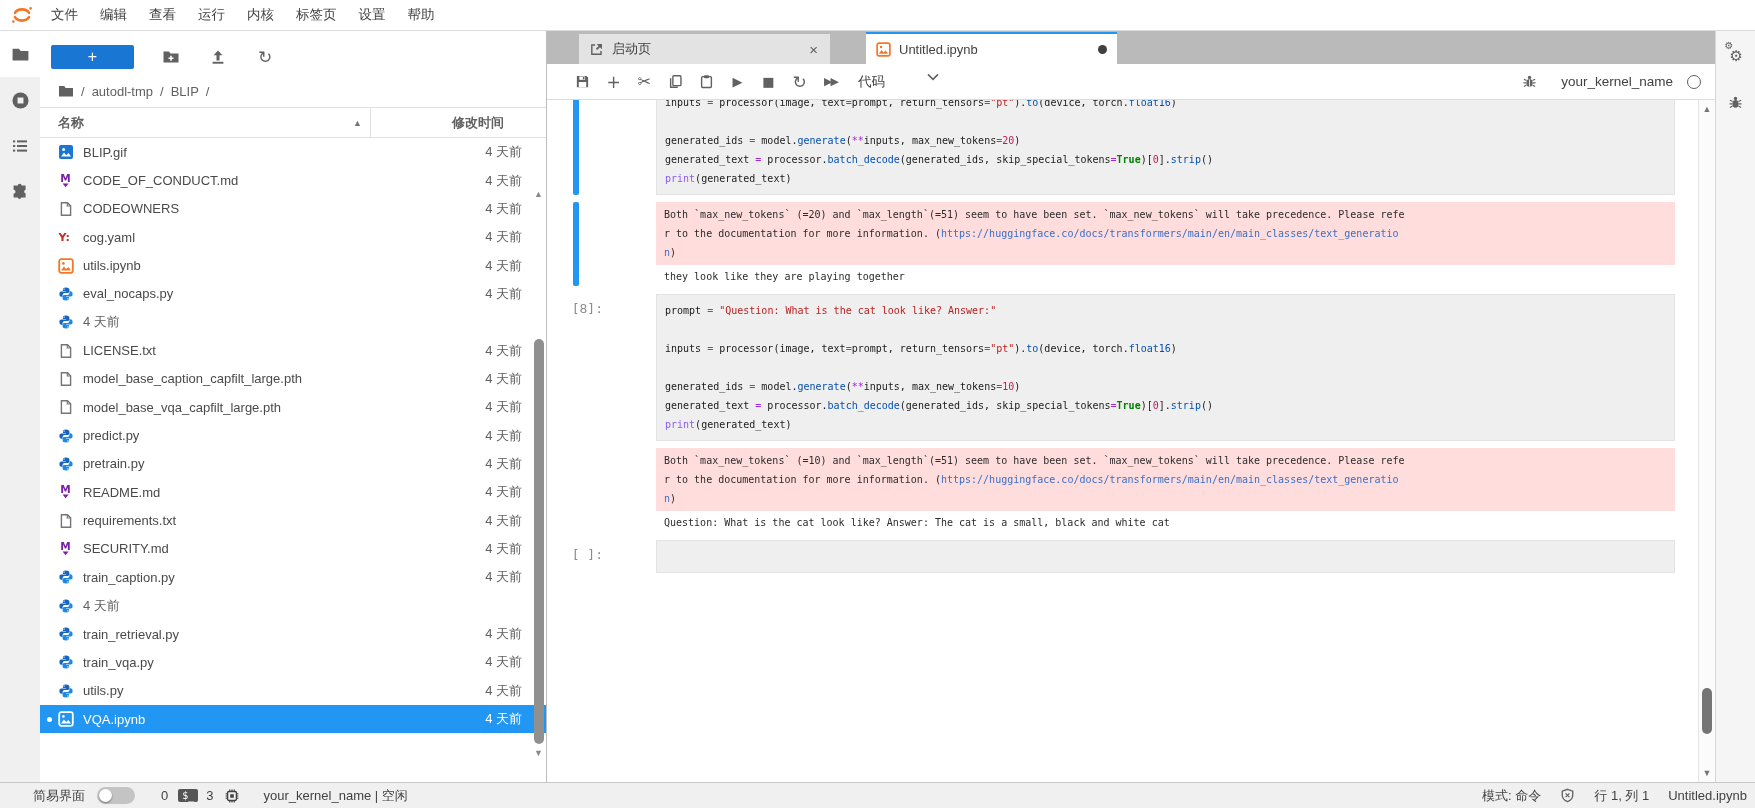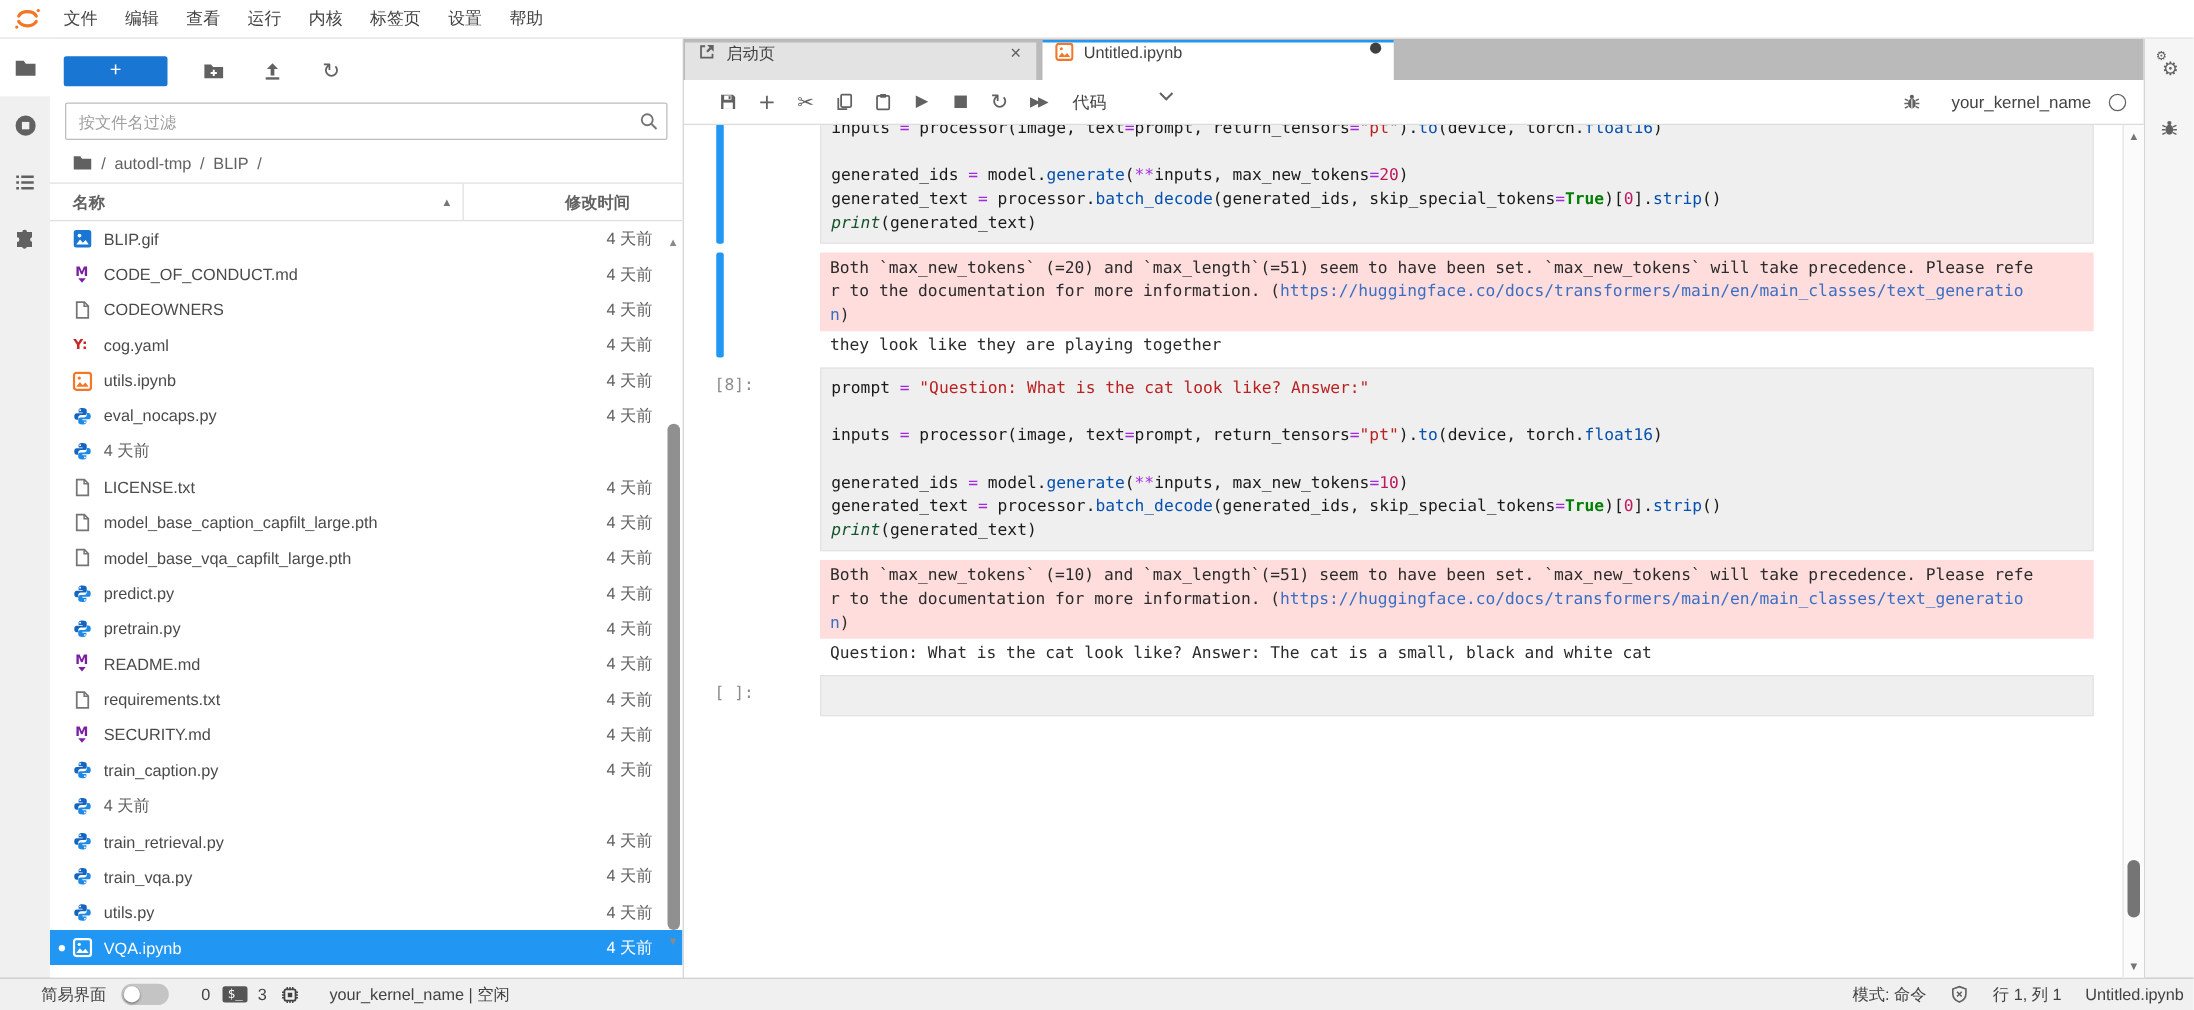--- a/index.html
+++ b/index.html
@@ -59,22 +59,22 @@
   .fb-scroll { position:absolute; right:1px; top:158px; bottom:24px; width:13px; }
   .fb-scroll .arr { position:absolute; left:0; width:13px; text-align:center; font-size:9px; color:#8a8a8a; }
   .fb-scroll .arr.up { top:0; } .fb-scroll .arr.dn { bottom:0; }
   .fb-thumb { position:absolute; left:2px; top:150px; width:10px; height:405px; background:#909090; border-radius:5px; }
 
   
   .dock { flex:1; display:flex; flex-direction:column; min-width:0; background:#fff;
           border-left:1px solid #bdbdbd; }
   .tabbar { height:33px; flex:none; background:#bababa; display:flex; align-items:flex-end;
             padding-left:1px; gap:5px; }
-  .tab { height:30px; display:flex; padding:0 10px; font-size:13px; color:#424242;
-         background:#e3e3e3; width:281px; cursor:pointer; }
+  .tab { height:30px; display:flex; align-items:center; padding:0 10px; font-size:13px; color:#424242;
+         background:#e3e3e3; width:251px; cursor:pointer;margin-left:31px; }
   .tab.active { background:#fff; border-top:2px solid #2196f3; height:32px; }
   .tab .lbl { flex:1; margin-left:8px; white-space:nowrap; overflow:hidden; }
   .tab .x { font-size:15px; color:#616161; padding:0 2px; }
   .dirty-dot { width:9px; height:9px; border-radius:50%; background:#3f3f3f; flex:none; }
 
   .nb-toolbar { height:36px; flex:none; border-bottom:1px solid #dcdcdc; display:flex; align-items:center;
                 padding:0 14px 0 20px; background:#fff; }
   .tbtn { width:31px; height:26px; display:flex; align-items:center; justify-content:center;
           color:#616161; background:none; border:none; padding:0; cursor:pointer; }
   .glyph { font-family:"DejaVu Sans",sans-serif; font-size:15px; color:#616161; }
@@ -93,27 +93,27 @@
   .gutter { width:32px; flex:none; position:relative; }
   .cell.active .bar-in { position:absolute; left:26px; width:6px; top:0; height:109px;
                          background:#2196f3; border-radius:2px; }
   .cell.active .bar-out { position:absolute; left:26px; width:6px; top:116px; height:84px;
                           background:#2196f3; border-radius:2px; }
   .prompt { width:77px; flex:none; position:relative;
             font-family:"DejaVu Sans Mono","Liberation Mono",monospace; font-size:13px; color:#8c8c8c; }
   .prompt span { position:absolute; right:53px; top:7px; white-space:nowrap; }
   .cell-main { flex:1; min-width:0; }
   .mono, .input-box, .out-warn, .out-stream {
-    font-family:"DejaVu Sans Mono","Liberation Mono",monospace; font-size:13px; line-height:19px; }
+    font-family:"DejaVu Sans Mono","Liberation Mono",monospace; font-size:10px; line-height:19px; }
   .input-box { background:#efefef; border:1px solid #e3e3e3; padding:6px 8px; color:#1a1a1a; }
   .cl { white-space:pre; }
   .out-warn { margin-top:7px; background:#ffdddd; padding:3px 8px; color:#2b2b2b; }
   .out-stream { padding:2px 8px 0; color:#2b2b2b; }
   .o { color:#a228dd; } .s { color:#ba2121; } .n { color:#be185d; }
-  .k { color:#008000; font-weight:bold; } .b { color:#14532d;font-style:italic; } .pr { color:#0550ae; }
+  .k { color:#008000; font-weight:bold; } .b { color:#8b5cf6; } .pr { color:#0550ae; }
   .lk { color:#3b6fc4; }
 
   .nb-scroll { position:absolute; right:0; top:0; bottom:0; width:17px; background:#fbfbfb;
                border-left:1px solid #e4e4e4; }
   .nb-scroll .arr { position:absolute; left:0; width:16px; text-align:center; font-size:9px; color:#757575; }
   .nb-scroll .arr.up { top:4px; } .nb-scroll .arr.dn { bottom:4px; }
   .nb-thumb { position:absolute; left:3px; top:588px; width:10px; height:46px; background:#757575; border-radius:5px; }
 
   
   .right-strip { width:40px; flex:none; background:#f5f5f5; border-left:1px solid #d6d6d6;
@@ -218,29 +218,20 @@
         </button>
         <button class="fb-ic-btn">
           <svg viewBox="0 0 18 18" width="18" height="18">
             <path fill="#616161" d="M9 2.6l4.4 4.6h-2.9v5.2H7.5V7.2H4.6z"></path>
             <rect x="3.6" y="13.8" width="10.8" height="1.9" fill="#616161"></rect>
           </svg>
         </button>
         <button class="fb-ic-btn">
           <span class="glyph" style="font-size:17px">↻</span>
         </button>
-      </div>
-      <div class="fb-search">
-        <input type="text" value="" placeholder="按文件名过滤" style="">
-        <span class="search-ic">
-          <svg viewBox="0 0 16 16" width="16" height="16">
-            <circle cx="6.8" cy="6.8" r="4.4" fill="none" stroke="#757575" stroke-width="1.5"></circle>
-            <path d="M10.2 10.2L14.2 14.2" stroke="#757575" stroke-width="1.5"></path>
-          </svg>
-        </span>
       </div>
       <div class="fb-crumb" id="breadcrumb">
         <svg viewBox="0 0 16 16" width="16" height="16">
           <path fill="#616161" d="M1 3h5.2l1.5 2H15v8.5H1z"></path>
         </svg>
       <span class="crumb-part">/</span>
           <span class="crumb-part">autodl-tmp</span>
           <span class="crumb-part">/</span>
           <span class="crumb-part">BLIP</span>
           <span class="crumb-part">/</span>

